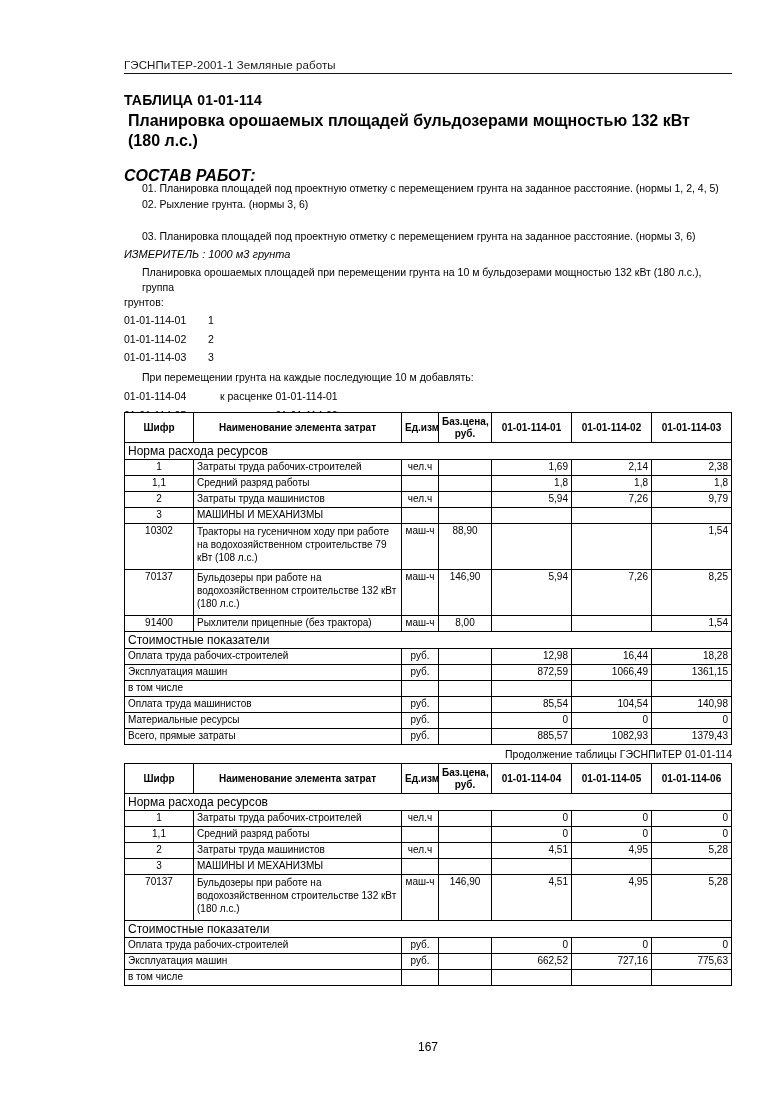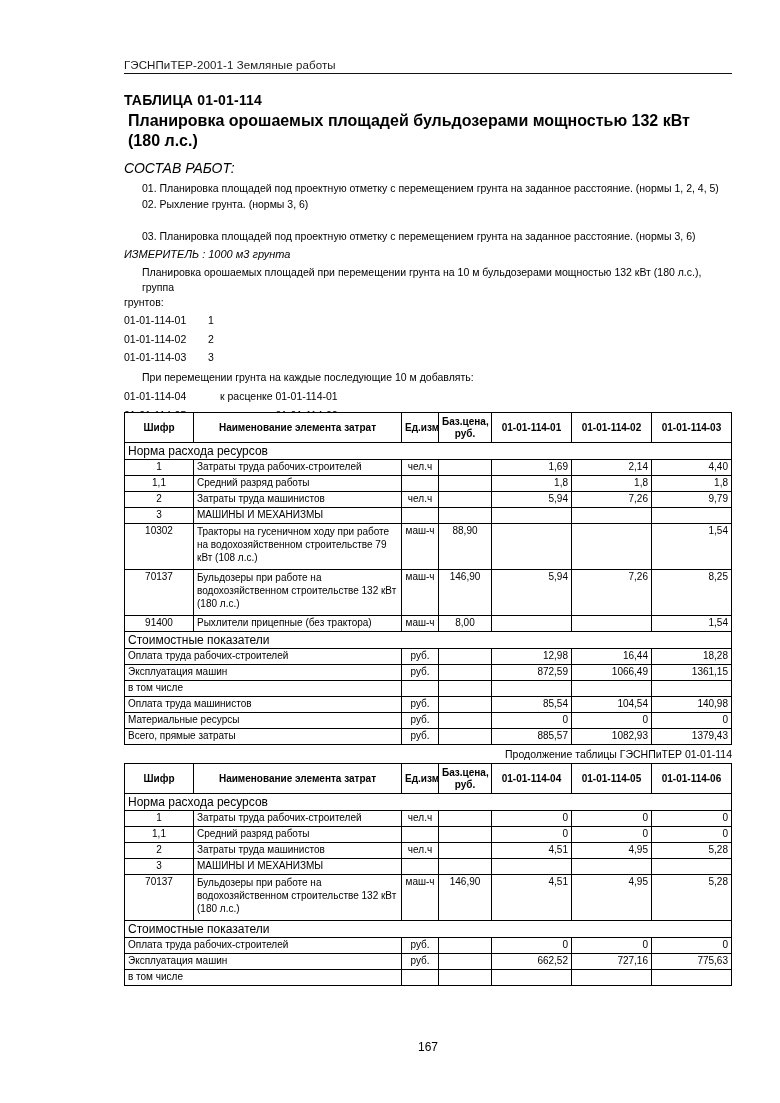--- a/index.html
+++ b/index.html
@@ -54,24 +54,24 @@
     letter-spacing: 0.2px;
   }
   .tbl-name {
     font-size: 16px;
     font-weight: bold;
     line-height: 20px;
     margin-top: 3px;
     padding-left: 4px;
   }
   .sostav {
-    font-size: 14px;
-    font-weight: normal;
+    font-size: 16px;
+    font-weight: bold;
     font-style: italic;
-    margin-top: 9px;
+    margin-top: 16px;
   }
 
   
   .works {
     position: absolute;
     left: 86px;
     top: 180px;
     width: 608px;
     font-size: 10.5px;
     line-height: 16px;
@@ -271,21 +271,21 @@
         <td class="bandcell" colspan="7">Норма расхода ресурсов</td>
       </tr>
 
       <tr class="r18">
         <td class="row-num nob-bottom">1</td>
         <td class="nob-bottom">Затраты труда рабочих-строителей</td>
         <td class="unit nob-bottom">чел.ч</td>
         <td class="price nob-bottom"></td>
         <td class="num nob-bottom">1,69</td>
         <td class="num nob-bottom">2,14</td>
-        <td class="num nob-bottom">4,40</td>
+        <td class="num nob-bottom">2,38</td>
       </tr>
       <tr class="r18">
         <td class="row-num nob-top">1,1</td>
         <td class="nob-top">Средний разряд работы</td>
         <td class="unit nob-top"></td>
         <td class="price nob-top"></td>
         <td class="num nob-top">1,8</td>
         <td class="num nob-top">1,8</td>
         <td class="num nob-top">1,8</td>
       </tr>

